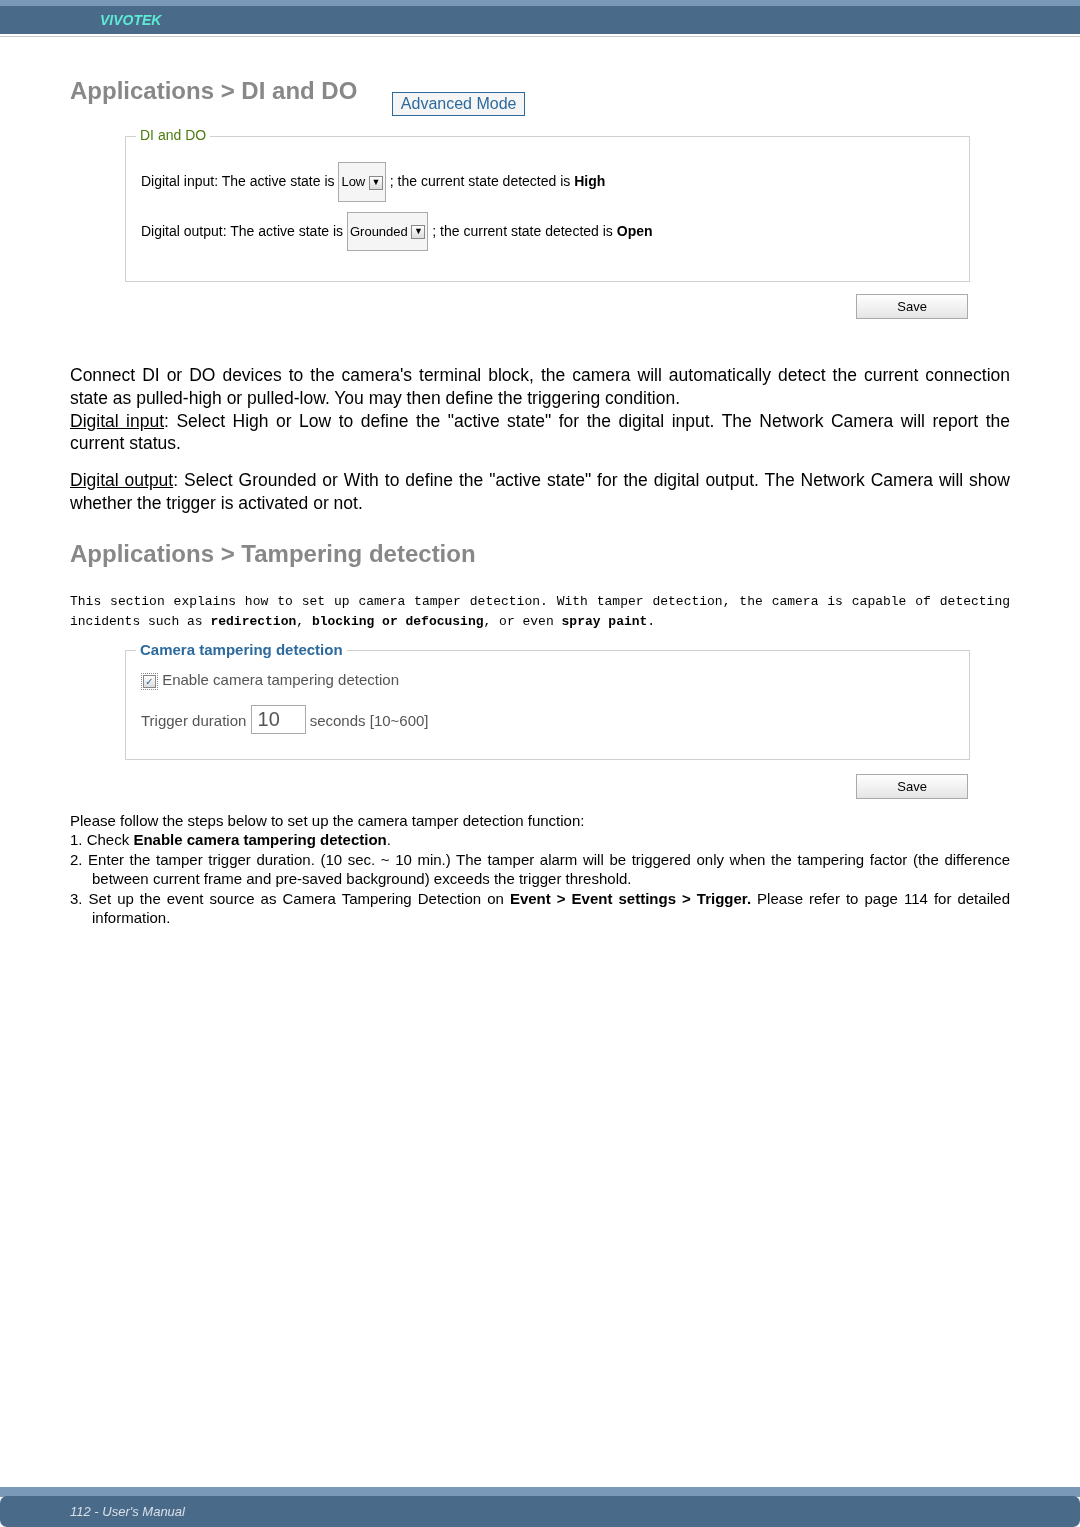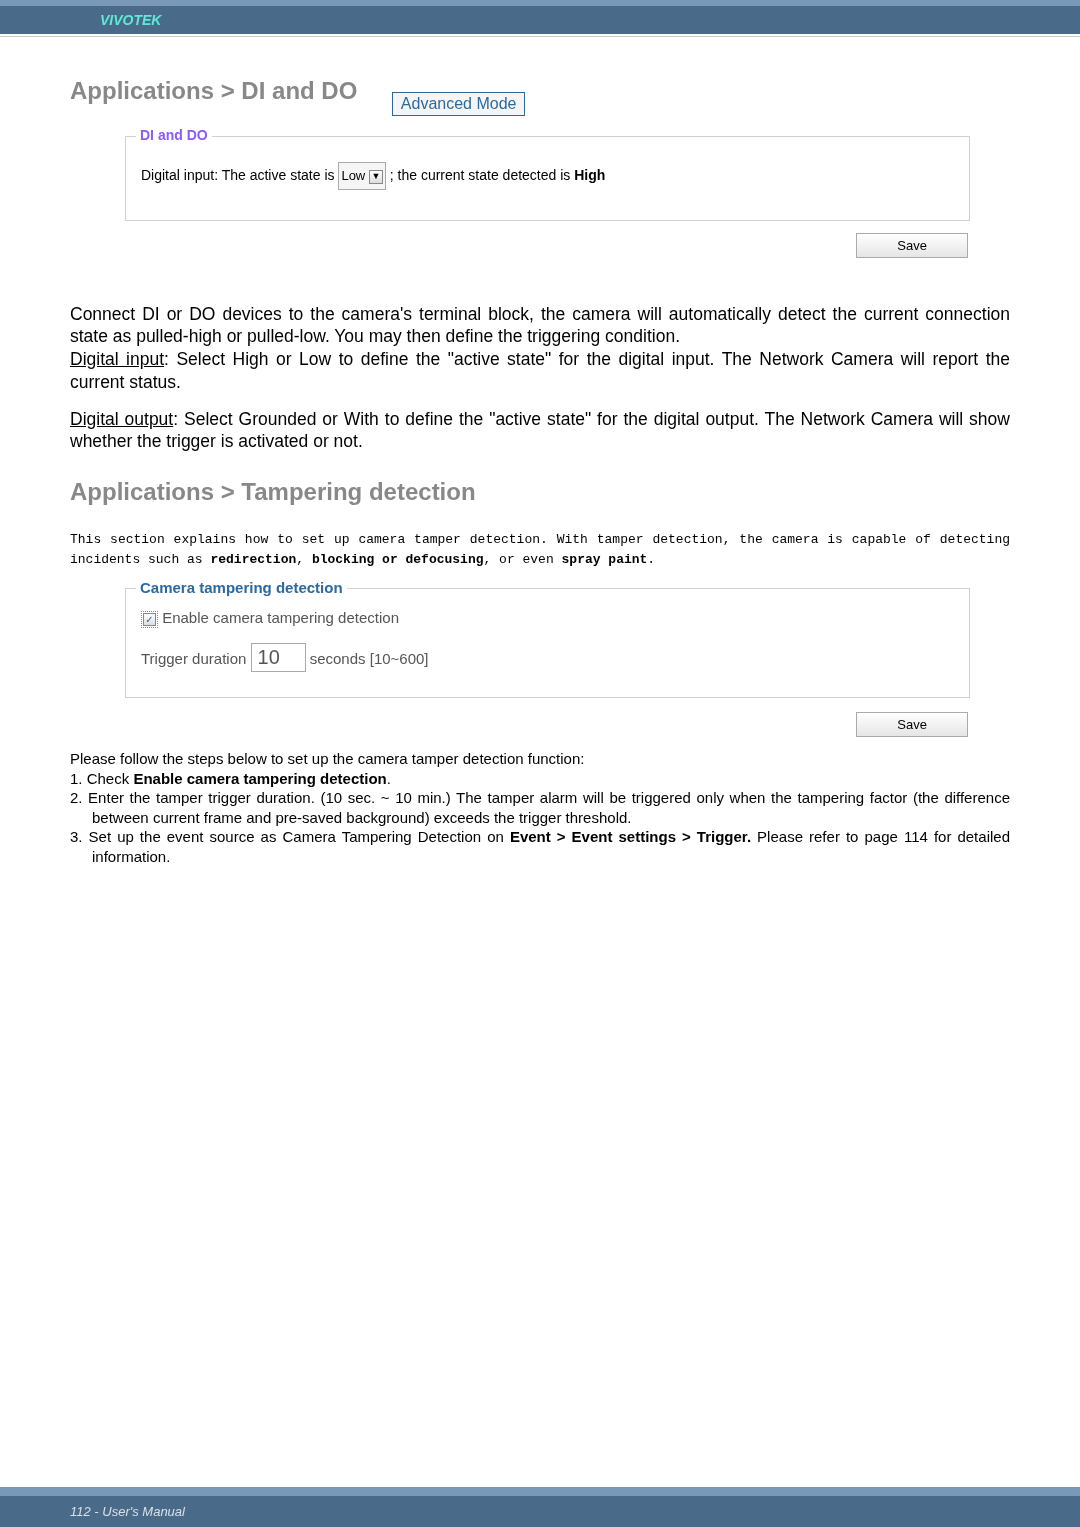--- a/index.html
+++ b/index.html
@@ -51,38 +51,37 @@
       vertical-align: top;
       margin-top: 15px;
     }
     .fieldset-di {
       border: 1px solid #d0d0d0;
       margin: 20px 40px 0 55px;
       padding: 15px 15px 20px 15px;
       position: relative;
     }
     .legend-di {
-      color: #8b5cf6;
+      color: #4d7c0f;
       font-size: 14px;
       background: #fff;
       padding: 0 4px;
       position: absolute;
       top: -10px;
       left: 10px;
-      font-weight: bold;
     }
     .row-di {
       font-size: 14px;
       color: #000;
       margin: 10px 0;
     }
     .select-box {
       border: 1px solid #aaa;
       background: #f5f5f5;
-      padding: 5px 2px;
+      padding: 11px 2px;
       display: inline-block;
       font-size: 13px;
     }
     .dropdown-arrow {
       display: inline-block;
       border: 1px solid #888;
       width: 14px;
       height: 14px;
       text-align: center;
       line-height: 10px;
@@ -195,20 +194,21 @@
     .footer {
       position: absolute;
       bottom: 0;
       left: 0;
       right: 0;
       background: #4a6a8a;
       color: #d8e0e8;
       padding: 8px 0 8px 70px;
       font-size: 13px;
       font-style: italic;
+      border-radius: 7px;
     }
     .footer-border {
       position: absolute;
       bottom: 30px;
       left: 0;
       right: 0;
       height: 10px;
       background: #7a99b8;
     }
   </style>
@@ -231,20 +231,28 @@
   <div class="fieldset-di">
     <div class="legend-di">DI and DO</div>
     <div class="row-di">
       <span>Digital input: The active state is</span>
       <span class="select-box">
         <span>Low</span>
         <span class="dropdown-arrow">▼</span>
       </span>
       <span> ; the current state detected is </span><b>High</b>
     </div>
+    <div class="row-di">
+      <span>Digital output: The active state is</span>
+      <span class="select-box">
+        <span>Grounded</span>
+        <span class="dropdown-arrow">▼</span>
+      </span>
+      <span> ; the current state detected is </span><b>Open</b>
+    </div>
   </div>
   <button class="btn-save">Save</button>
   <div class="clear"></div>
 
   <div class="body-text">
     <div>Connect DI or DO devices to the camera's terminal block, the camera will automatically detect the current connection state as pulled-high or pulled-low. You may then define the triggering condition.</div>
     <div>
       <span class="underline">Digital input</span><span>: Select High or Low to define the "active state" for the digital input. The Network Camera will report the current status.</span>
     </div>
     <div style="margin-top:14px">

